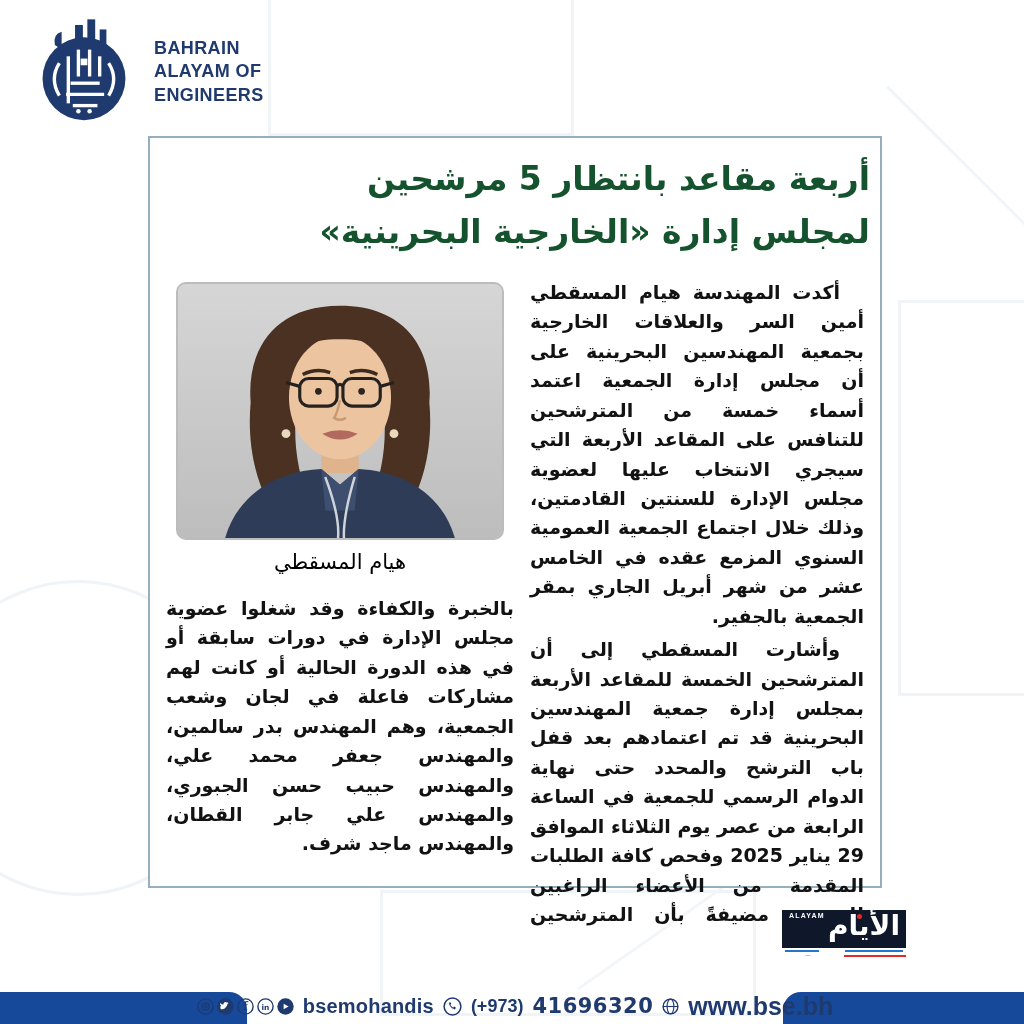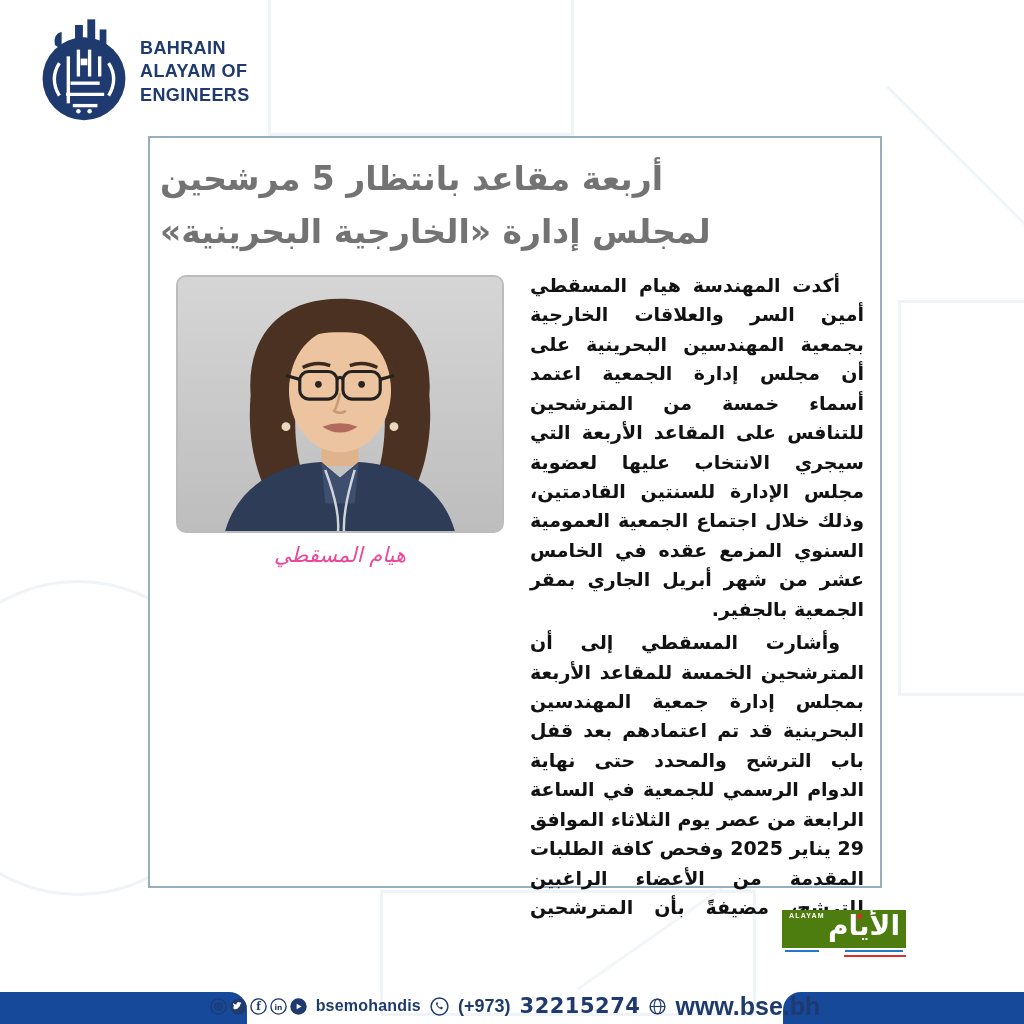--- a/index.html
+++ b/index.html
@@ -10,53 +10,53 @@
   
   .wm{position:absolute;z-index:0;border:3px solid #f0f4f7;}
   .wm-sq1{left:268px;top:-48px;width:300px;height:178px;}
   .wm-sq2{left:898px;top:300px;width:200px;height:390px;}
   .wm-sq3{left:380px;top:890px;width:370px;height:120px;}
   .wm-circ{left:-80px;top:580px;width:310px;height:310px;border-radius:50%;}
   .wm-diag{left:852px;top:170px;width:240px;height:0;border:none;border-top:3px solid #f2f5f8;transform:rotate(45deg);}
   .wm-diag2{left:560px;top:930px;width:200px;height:0;border:none;border-top:3px solid #f3f6f8;transform:rotate(-35deg);}
 
   
-  .brand{position:absolute;left:28px;top:16px;display:flex;align-items:center;z-index:2;}
+  .brand{position:absolute;left:28px;top:16px;display:flex;align-items:center;gap:14px;z-index:2;}
   .brand svg{display:block;}
   .org-name{color:#1e3a6e;font-weight:bold;font-size:18px;line-height:1.28;letter-spacing:0.4px;}
 
   
   .article{
     position:absolute;left:148px;top:136px;width:734px;height:752px;background:#fff;
     border:2px solid #96afbf;box-sizing:border-box;z-index:1;
   }
   .headline{
-    text-align:left;direction:rtl;font-family:"DejaVu Sans", sans-serif;
-    font-weight:bold;color:#737373;font-size:33px;line-height:1.62;margin:14px 10px 0 10px;
+    text-align:right;direction:rtl;font-family:"DejaVu Sans", sans-serif;
+    font-weight:bold;color:#14532d;font-size:33px;line-height:1.62;margin:14px 10px 7px 10px;
   }
   .columns{direction:rtl;display:flex;gap:16px;padding:12px 16px 0 16px;box-sizing:border-box;}
   .col-first{width:334px;flex:0 0 auto;}
   .col-second{flex:1;min-width:0;}
   p.body{
     font-family:"DejaVu Sans", sans-serif;font-weight:bold;font-size:19px;line-height:1.55;
     text-align:justify;color:#121212;margin:0 0 4px 0;direction:rtl;
   }
   p.indent{text-indent:24px;}
   .photo-card{
     width:328px;height:258px;border:2px solid #bcbcbc;border-radius:10px;overflow:hidden;
     margin:4px auto 0 auto;background:#cccccc;box-sizing:border-box;
   }
   .photo-card svg{display:block;width:100%;height:100%;}
   .caption{
-    text-align:center;font-family:"DejaVu Sans", sans-serif;font-style:italic;
-    font-size:21px;color:#ec4899;margin:10px 0 20px 0;direction:rtl;
-  }
-
-  
-  .alayam{position:absolute;left:782px;top:910px;width:124px;height:45px;background:#4d7c0f;z-index:2;}
+    text-align:center;font-family:"DejaVu Sans", sans-serif;
+    font-size:21px;color:#000000;margin:10px 0 20px 0;direction:rtl;
+  }
+
+  
+  .alayam{position:absolute;left:782px;top:910px;width:124px;height:45px;background:#0f172a;z-index:2;}
   .alayam-en{position:absolute;top:2px;left:7px;color:#ffffff;font-size:7px;font-weight:bold;letter-spacing:1.2px;}
   .alayam-ar{
     position:absolute;top:-2px;right:6px;color:#ffffff;font-size:28px;font-weight:bold;
     font-family:"DejaVu Sans", sans-serif;direction:rtl;line-height:1.3;
   }
   .alayam-dot{position:absolute;top:4px;right:44px;width:5px;height:5px;border-radius:50%;background:#e02b2b;}
   .alayam-strip{position:absolute;left:0;bottom:0;width:100%;height:7px;background:#ffffff;}
   .alayam-strip .tick{position:absolute;top:2px;height:2px;background:#2277cb;}
   .tick-l{left:3px;width:34px;}
   .tick-r{right:3px;width:58px;}
@@ -64,21 +64,21 @@
 
   
   .footer-block{position:absolute;bottom:0;height:32px;background:#17499b;z-index:2;}
   .footer-left{left:0;width:247px;border-top-right-radius:18px;}
   .footer-right{right:0;width:241px;border-top-left-radius:18px;}
   .footer-center{
     position:absolute;left:247px;right:241px;bottom:0;height:36px;z-index:2;
     display:flex;align-items:center;justify-content:center;gap:9px;color:#1e3a6e;background:transparent;
   }
   .social-row{display:flex;align-items:center;gap:3px;}
-  .handle{font-weight:bold;font-size:16px;letter-spacing:0.2px;}
+  .handle{font-weight:bold;font-size:20px;letter-spacing:0.2px;}
   .phone-code{font-size:18px;font-weight:bold;}
   .phone-number{font-weight:bold;font-size:21px;letter-spacing:0.5px;font-family:"DejaVu Sans", sans-serif;}
   .website{font-weight:bold;font-size:25px;}
   .icn{display:block;}
 </style>
 </head>
 <body>
 
 <div class="wm wm-sq1"></div>
 <div class="wm wm-sq2"></div>
@@ -176,20 +176,21 @@
           <circle cx="220" cy="152" r="4.5" fill="#ead9bd"></circle>
 
           <path d="M48,258 C62,210 105,190 146,188 L165,204 L184,188 C225,190 268,210 282,258 Z" fill="#2e3c58"></path>
           <path d="M146,188 L165,204 L184,188 L180,230 L150,230 Z" fill="#3d4e6e"></path>
 
           <path d="M150,196 q15,40 13,62" stroke="#cfd4dc" stroke-width="2.5" fill="none"></path>
           <path d="M180,196 q-12,40 -11,62" stroke="#cfd4dc" stroke-width="2.5" fill="none"></path>
         </svg>
       </div>
       <div class="caption">هيام المسقطي</div>
+      <p class="body">بالخبرة والكفاءة وقد شغلوا عضوية مجلس الإدارة في دورات سابقة أو في هذه الدورة الحالية أو كانت لهم مشاركات فاعلة في لجان وشعب الجمعية، وهم المهندس بدر سالمين، والمهندس جعفر محمد علي، والمهندس حبيب حسن الجبوري، والمهندس علي جابر القطان، والمهندس ماجد شرف.</p>
     </div>
   </div>
 </div>
 
 <div class="alayam">
   <span class="alayam-en">ALAYAM</span>
   <span class="alayam-ar">الأيام</span>
   <span class="alayam-dot"></span>
   <span class="alayam-strip">
     <span class="tick tick-l"></span>
@@ -235,21 +236,21 @@
     </span>
   </span>
   <span class="handle">bsemohandis</span>
   <span>
     <svg class="icn" width="19" height="19" viewBox="0 0 19 19">
       <circle cx="9.5" cy="9.5" r="8.4" fill="none" stroke="#1e3a6e" stroke-width="1.5"></circle>
       <path d="M6.2,5.8 c-0.6,1.8 1.6,5.6 5.6,6.6 l1.2,-1.6 -1.9,-1.2 -0.9,0.9 c-1.4,-0.7 -2.2,-1.5 -2.8,-2.8 l0.9,-0.9 -1.1,-1.8 Z" fill="#1e3a6e"></path>
     </svg>
   </span>
   <span class="phone-code">(+973)</span>
-  <span class="phone-number">32215274</span>
+  <span class="phone-number">41696320</span>
   <span>
     <svg class="icn" width="17" height="17" viewBox="0 0 17 17">
       <circle cx="8.5" cy="8.5" r="7.4" fill="none" stroke="#1e3a6e" stroke-width="1.4"></circle>
       <ellipse cx="8.5" cy="8.5" rx="3.4" ry="7.4" fill="none" stroke="#1e3a6e" stroke-width="1.1"></ellipse>
       <path d="M1.1,8.5 h14.8" stroke="#1e3a6e" stroke-width="1.1"></path>
     </svg>
   </span>
   <span class="website">www.bse.bh</span>
 </div>
 

